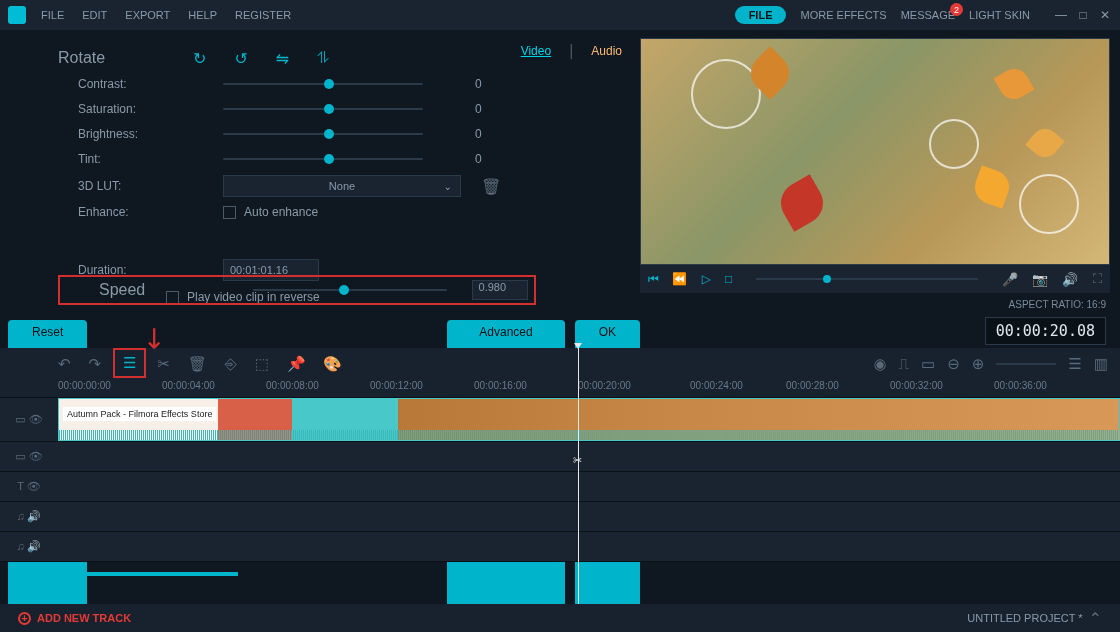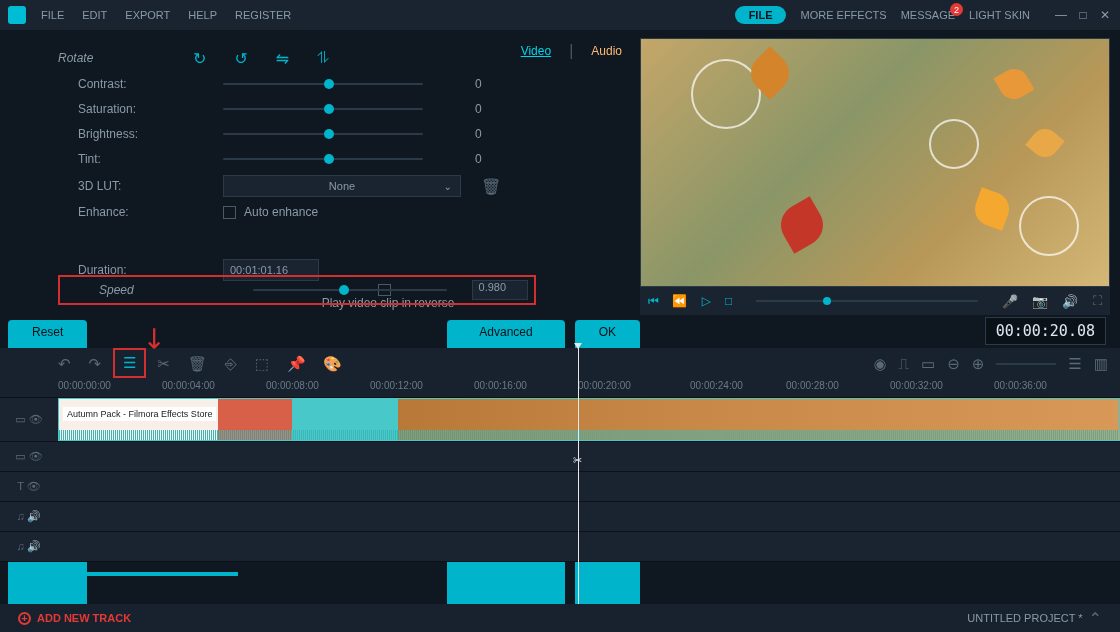--- a/index.html
+++ b/index.html
@@ -19,37 +19,37 @@
 
 
 .main { display: flex; height: 315px; }
 .props-panel { width: 640px; padding: 15px 30px 10px 58px; position: relative; }
 .tabs { position: absolute; right: 18px; top: 12px; display: flex; gap: 18px; align-items: center; }
 .tabs a { color: #00d4e8; font-size: 12px; text-decoration: underline; cursor: pointer; }
 .tabs .divider { color: #4a5660; }
 .tabs .inactive { color: #fdba74; text-decoration: none; }
 
 .prop-row { display: flex; align-items: center; height: 26px; margin-bottom: 1px; }
-.prop-label { color: #8a9aa8; font-size: 12px; width: 165px; font-style: italic; }
+.prop-label { color: #8a9aa8; font-size: 16px; width: 165px; }
 .rotate-icons { display: flex; gap: 28px; margin-left: -30px; }
 .rotate-icons span { color: #00b4cc; font-size: 16px; cursor: pointer; }
 
 .slider-row { display: flex; align-items: center; height: 24px; margin-bottom: 1px; }
 .slider-label { color: #8a9aa8; font-size: 12px; width: 165px; padding-left: 20px; }
 .slider-track { width: 200px; height: 2px; background: #2a3a48; position: relative; border-radius: 1px; }
 .slider-thumb { width: 10px; height: 10px; background: #00b4cc; border-radius: 50%; position: absolute; top: -4px; transform: translateX(-50%); cursor: pointer; }
 .slider-value { color: #8a9aa8; font-size: 12px; margin-left: 52px; width: 30px; }
 
 .select-row { display: flex; align-items: center; height: 28px; }
 .select-label { color: #8a9aa8; font-size: 12px; width: 165px; padding-left: 20px; }
 .select-box { width: 238px; height: 22px; border: 1px solid #2a3a48; background: #1a2430; color: #8a9aa8; font-size: 11px; display: flex; align-items: center; justify-content: center; position: relative; cursor: pointer; }
 .select-box .chevron { position: absolute; right: 8px; font-size: 10px; }
 .trash-icon { margin-left: 20px; color: #5a6a78; cursor: pointer; }
 
-.checkbox-row { display: flex; align-items: center; height: 26px; padding-left: 108px; flex-direction: column; }
+.checkbox-row { display: flex; align-items: center; height: 26px; padding-left: 108px; }
 .checkbox { width: 13px; height: 13px; border: 1px solid #4a5a68; margin-right: 8px; cursor: pointer; }
 .checkbox-label { color: #8a9aa8; font-size: 12px; }
 
 .highlight-box { border: 2px solid #d32f2f; padding: 3px 6px; display: flex; align-items: center; position: absolute; left: 58px; width: 478px; }
 .highlight-box .prop-label { width: 160px; padding-left: 0; margin-left: 33px; }
 .speed-input { width: 58px; height: 20px; border: 1px solid #2a3a48; background: #1a2430; color: #8a9aa8; font-size: 11px; padding: 0 6px; margin-left: 25px; position: relative; }
 
 .duration-input { width: 96px; height: 22px; border: 1px solid #2a3a48; background: #1a2430; color: #8a9aa8; font-size: 11px; padding: 0 6px; display: flex; align-items: center; }
 
 .button-row { position: absolute; bottom: 1px; left: 8px; right: 10px; display: flex; }
@@ -240,20 +240,23 @@
       <span class="ctrl-btn">⏪</span>
       <span class="ctrl-btn">▷</span>
       <span class="ctrl-btn">□</span>
       <div class="ctrl-slider">
           <div class="ctrl-slider-thumb"></div>
         </div>
       <span class="ctrl-icon">🎤</span>
       <span class="ctrl-icon">📷</span>
       <span class="ctrl-icon">🔊</span>
       <span class="ctrl-icon">⛶</span>
+    </div>
+    <div class="preview-info">
+      <span class="aspect-label">ASPECT RATIO: 16:9</span>
     </div>
     <div class="timecode-box">00:00:20.08</div>
   </div>
 </div>
 
 <div class="button-row" style="position:absolute; top:320px; left:8px; right:480px; display:flex;">
   <span class="btn-reset">Reset</span>
   <div class="btn-right">
     <span class="btn-adv">Advanced</span>
     <span class="btn-ok">OK</span>

